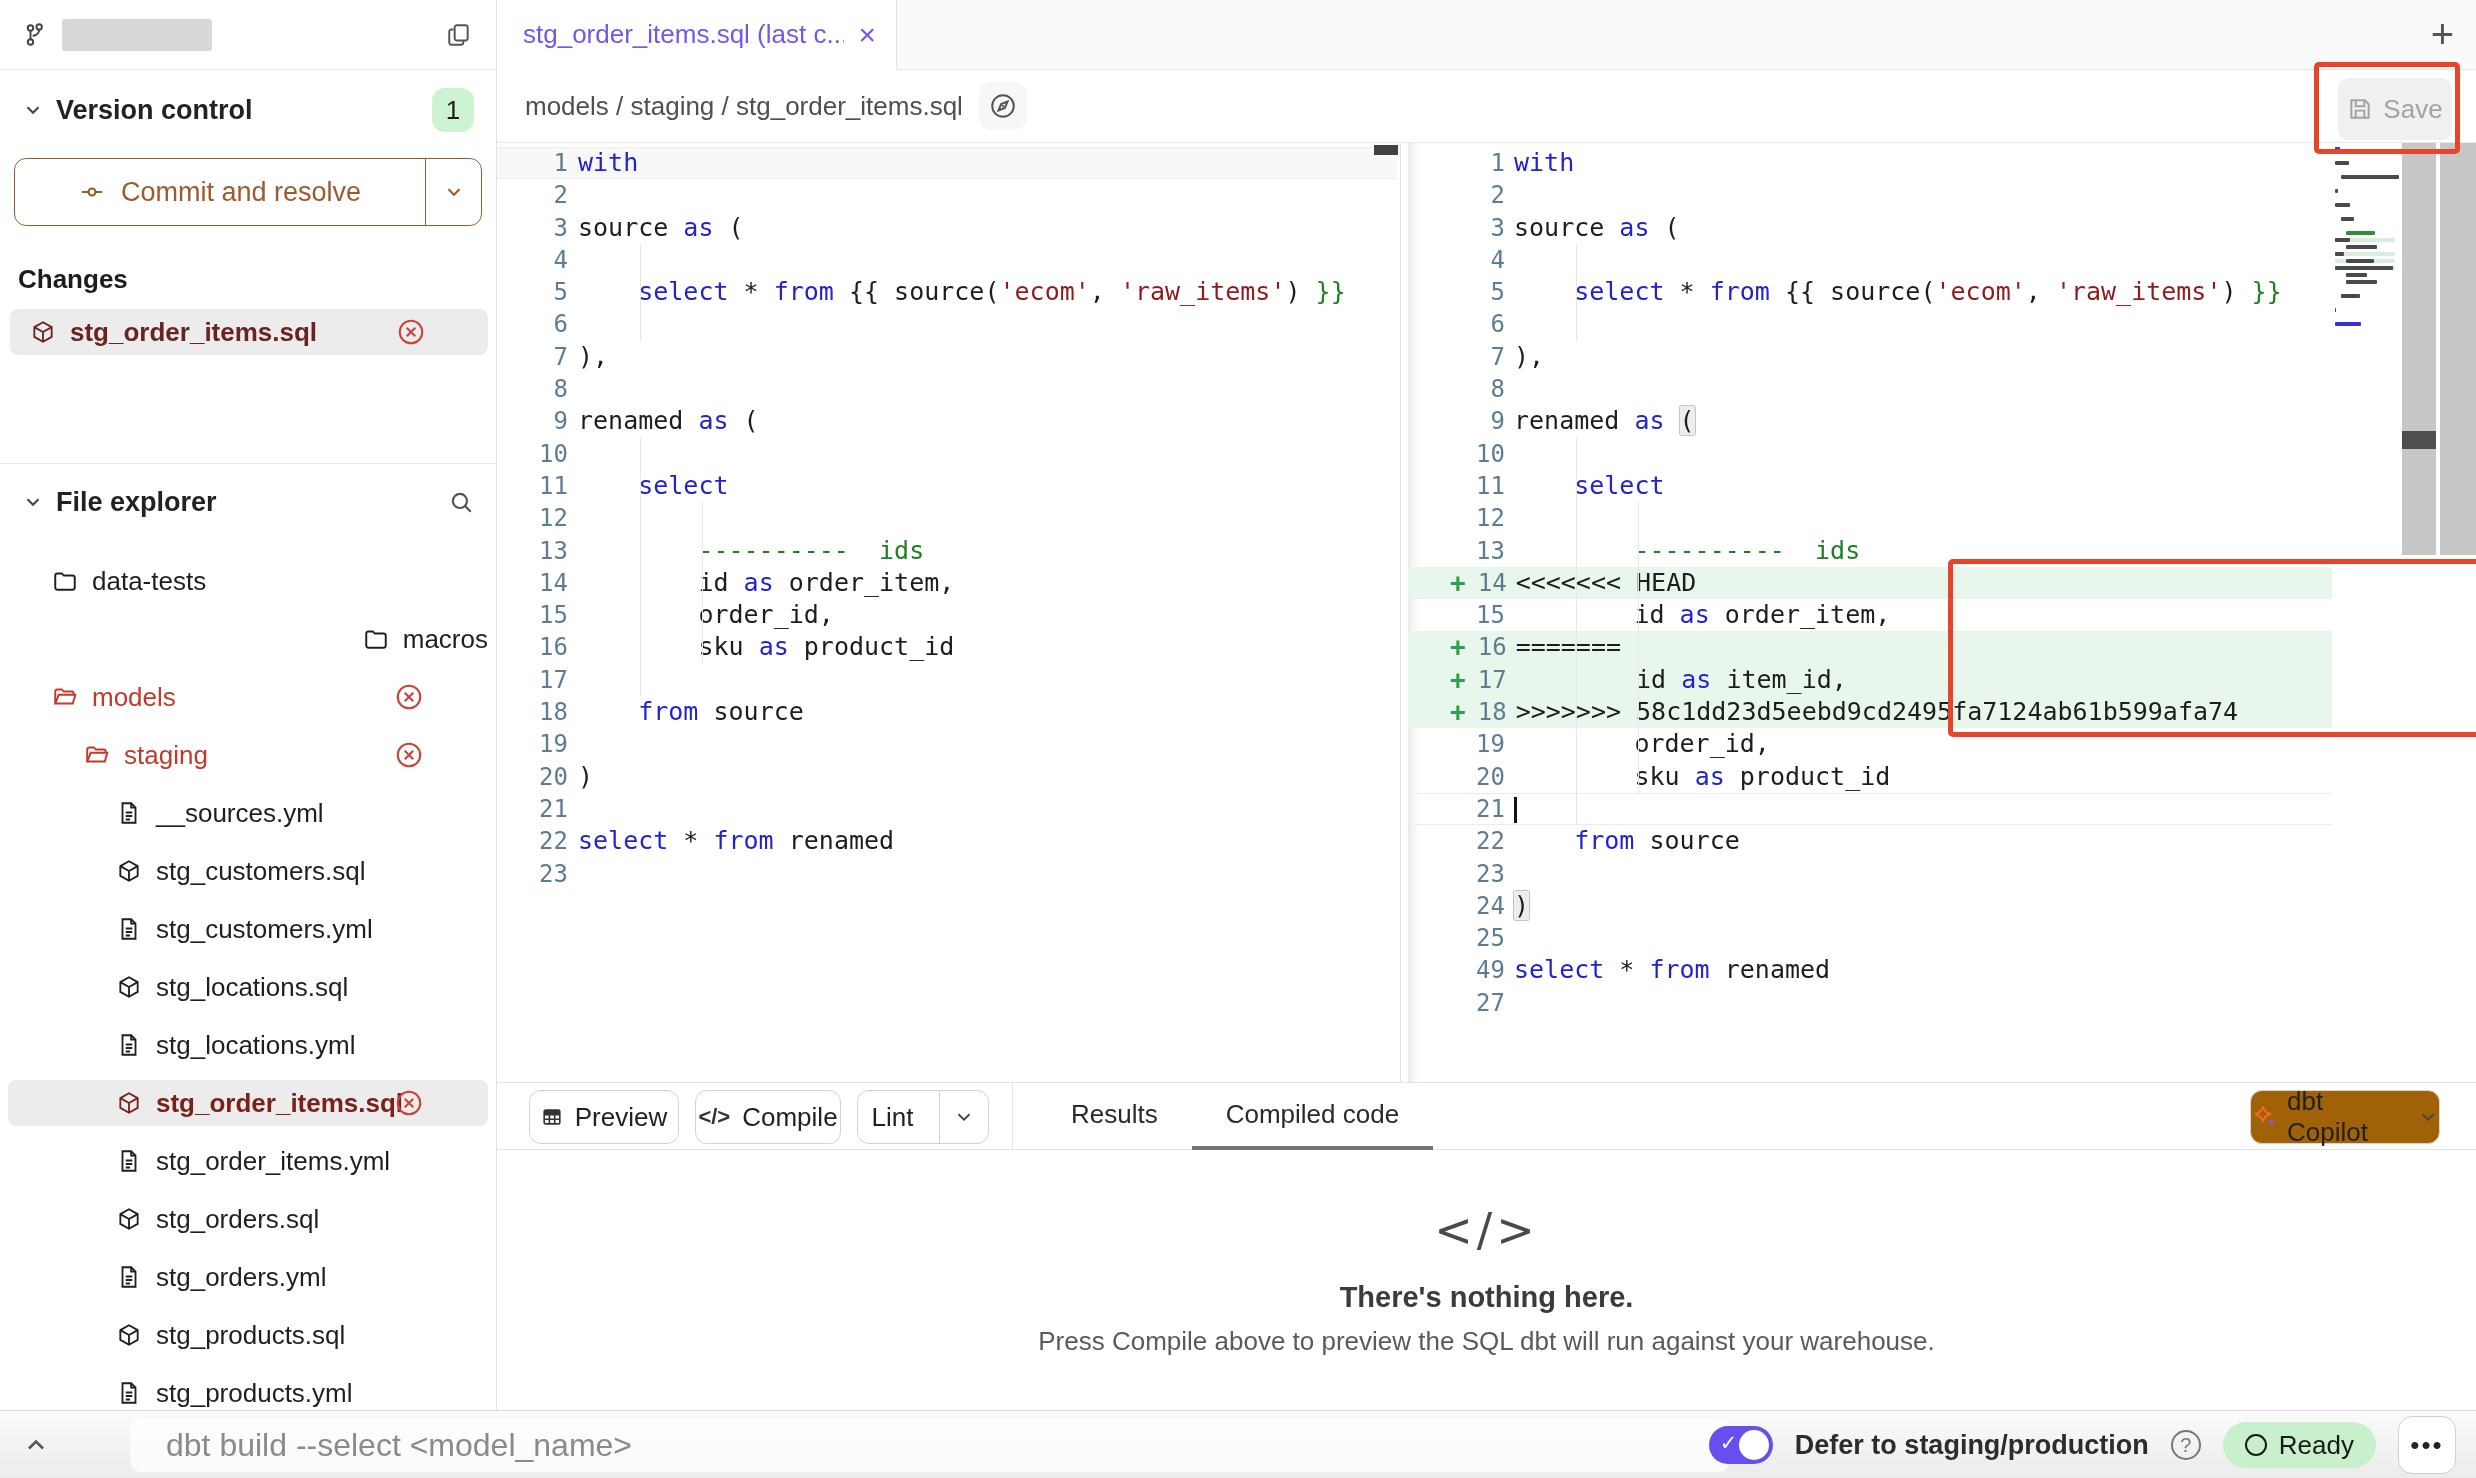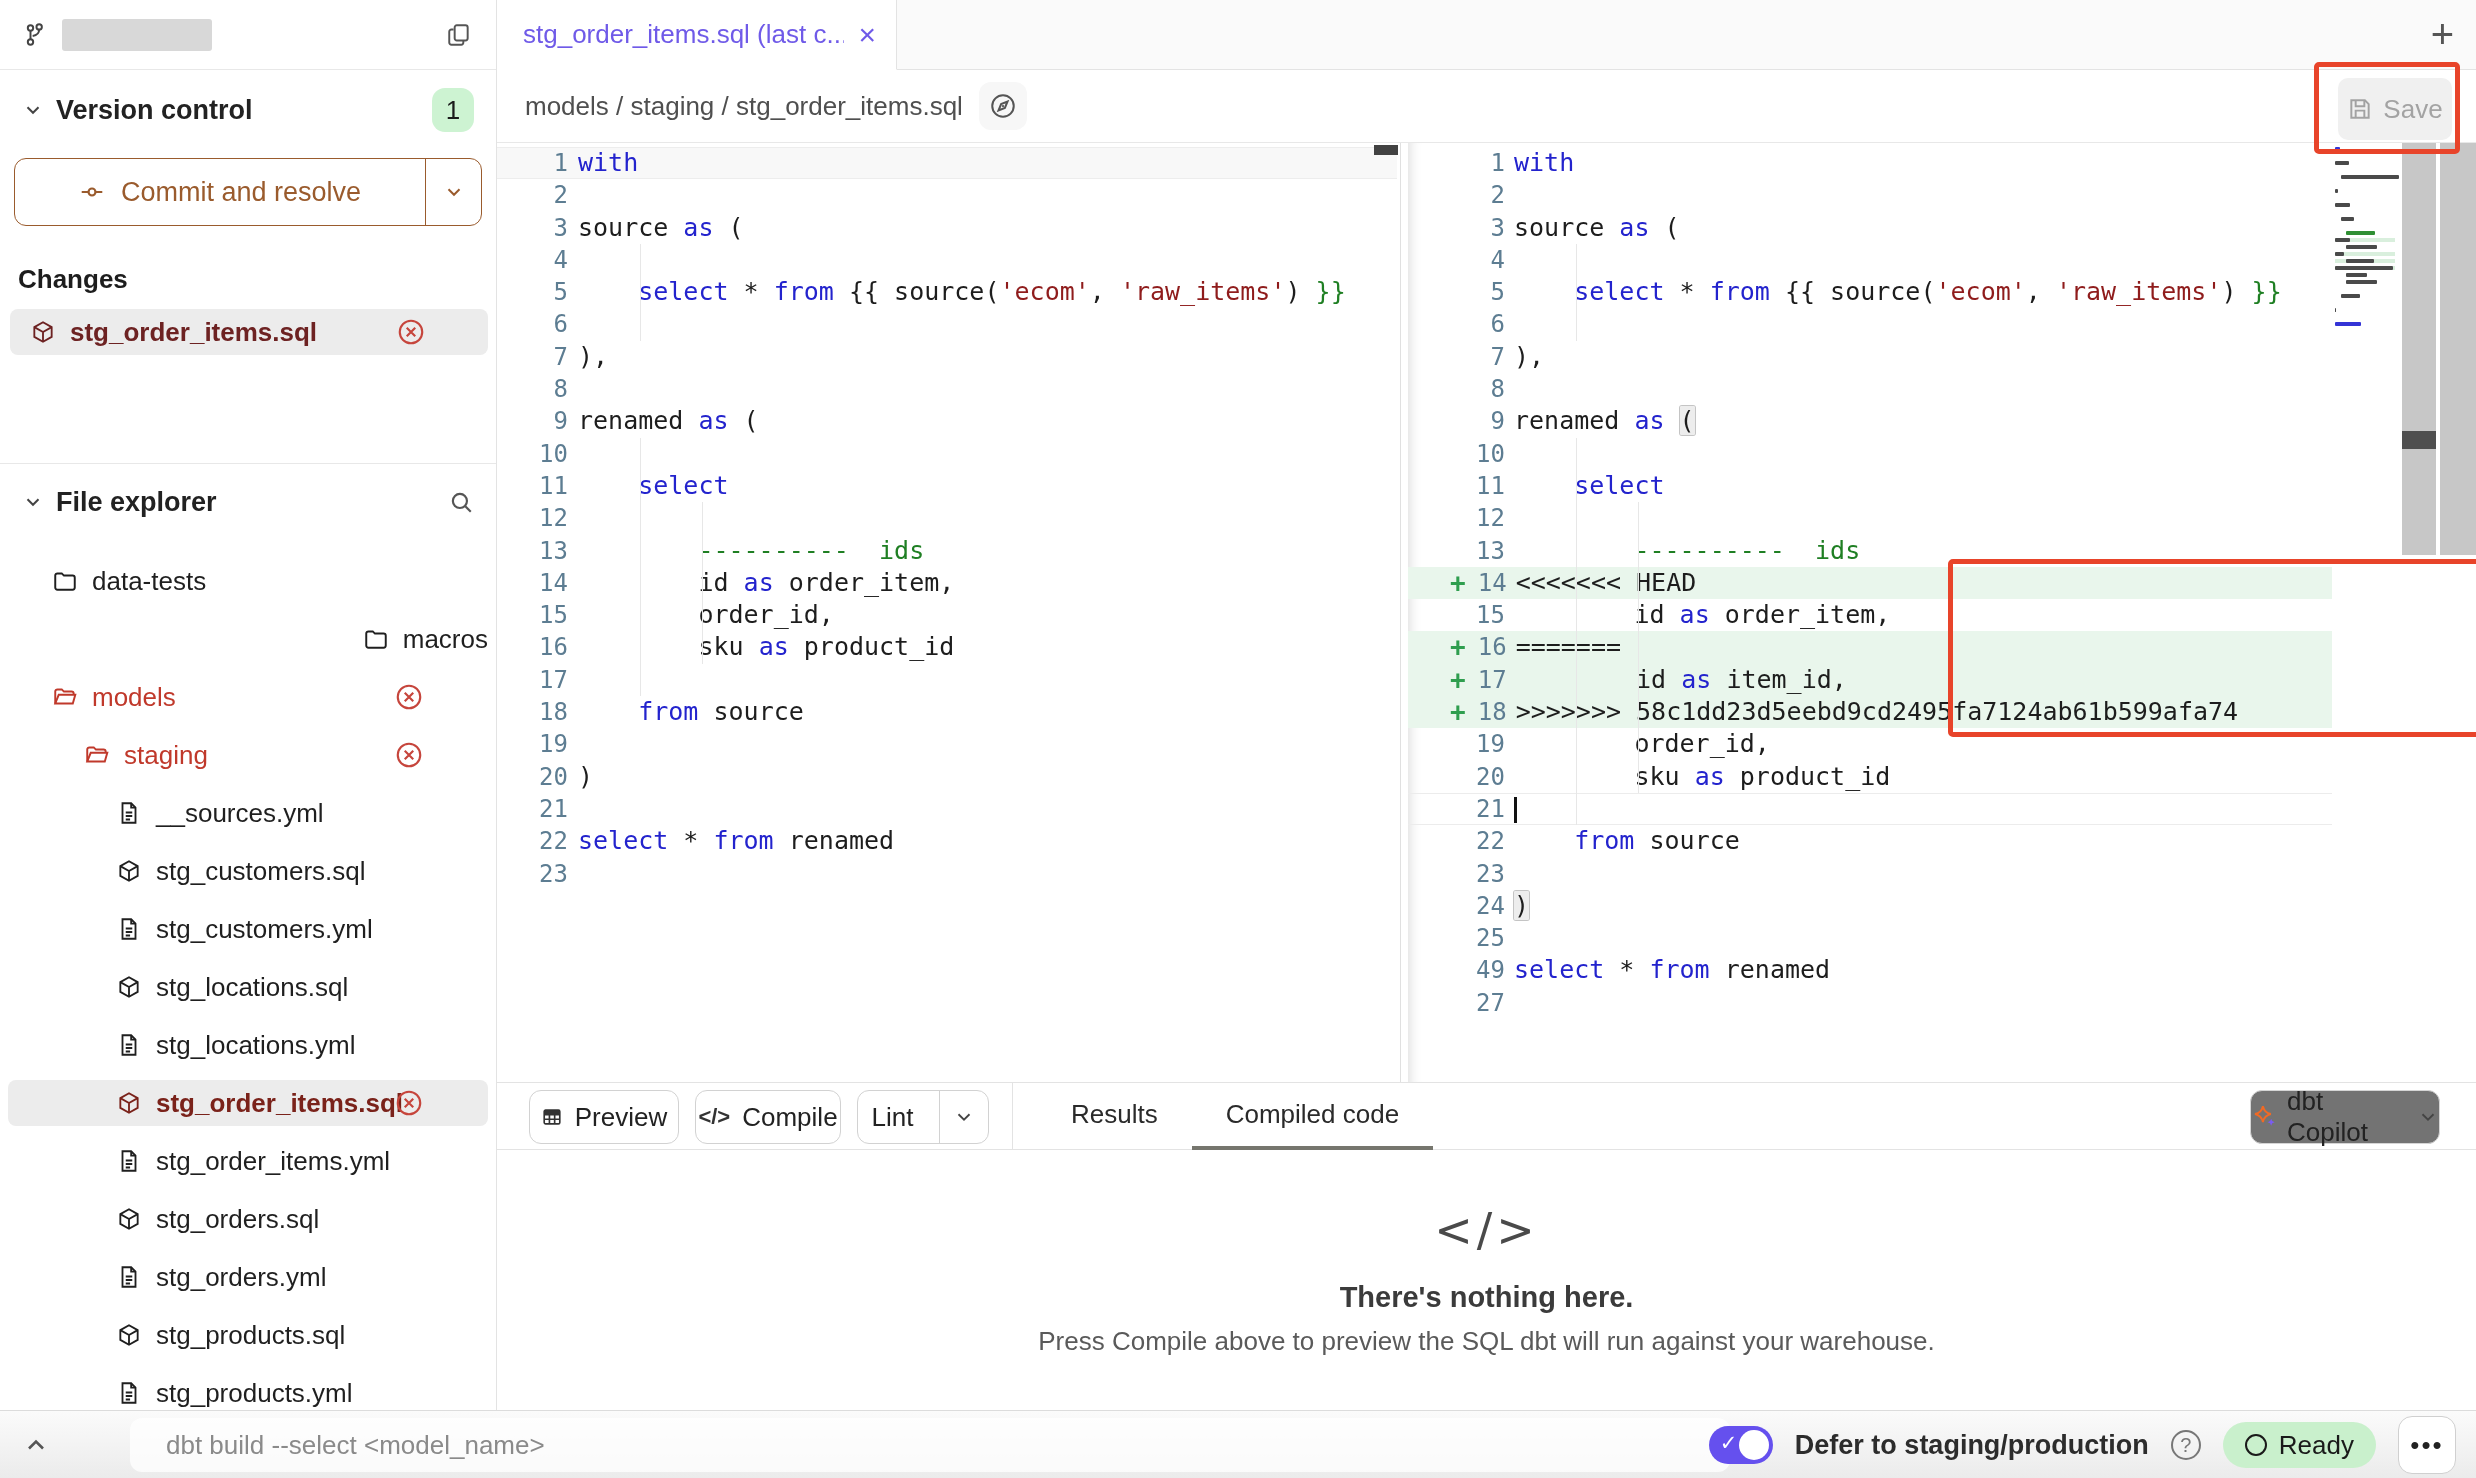--- a/index.html
+++ b/index.html
@@ -98,32 +98,32 @@
   #btn-preview { left:32px; width:150px; }
   #btn-compile { left:198px; width:146px; }
   #btn-lint { left:360px; width:132px; padding:0; }
   #btn-lint .part { height:100%; display:flex; align-items:center; justify-content:center; }
   #btn-lint .txt { width:76px; }
   #btn-lint .chev { width:54px; border-left:1px solid #d2d2d2; color:#444; }
   #tb-divider { position:absolute; left:515px; top:0; width:1px; height:66px; background:#e3e3e3; }
   #tb-tabs { position:absolute; left:540px; top:0; height:67px; display:flex; }
   .tb-tab { padding:0 34px; display:flex; align-items:center; font-size:26px; color:#2a2a2a; cursor:pointer; border-bottom:4px solid transparent; }
   .tb-tab.active { border-bottom-color:#76766e; }
-  #copilot-btn { position:absolute; right:36px; top:7px; height:54px; width:190px; border:1px solid #d5d5d5; border-radius:12px; background:#737373; display:flex; align-items:center; justify-content:center; gap:10px; font-size:26px; color:#222; cursor:pointer; }
+  #copilot-btn { position:absolute; right:36px; top:7px; height:54px; width:190px; border:1px solid #d5d5d5; border-radius:12px; background:#a16207; display:flex; align-items:center; justify-content:center; gap:10px; font-size:26px; color:#222; cursor:pointer; }
 
   
   #results-panel { position:absolute; left:0; top:1150px; width:1979px; height:260px; background:#fff; display:flex; flex-direction:column; align-items:center; justify-content:center; }
   #empty-icon { font-family:"DejaVu Sans",sans-serif; font-size:46px; color:#4a4a4a; letter-spacing:4px; }
   #empty-title { font-size:29px; font-weight:600; color:#3b3b3b; margin-top:24px; }
   #empty-sub { font-size:26px; color:#5a5a5a; margin-top:12px; }
 
   
   #statusbar { position:absolute; left:0; top:1410px; width:2476px; height:68px; background:linear-gradient(#fbfbfb,#ebebeb); border-top:1px solid #dcdcdc; }
   #collapse-btn { position:absolute; left:22px; top:20px; color:#555; cursor:pointer; }
-  #cmd-input { position:absolute; left:130px; top:7px; width:1600px; height:54px; border:none; outline:none; background:rgba(255,255,255,0.75); border-radius:12px; padding-left:36px; font-size:26px; color:#555; font-family:"Liberation Sans",sans-serif; }
+  #cmd-input { position:absolute; left:130px; top:7px; width:1600px; height:54px; border:none; outline:none; background:rgba(255,255,255,0.75); border-radius:12px; padding-left:36px; font-size:32px; color:#555; font-family:"Liberation Sans",sans-serif; }
   #cmd-input::placeholder { color:#8a8a8a; }
   #sb-right { position:absolute; right:20px; top:0; height:68px; display:flex; align-items:center; gap:22px; }
   #defer-toggle { position:relative; width:64px; height:38px; border-radius:19px; background:#6550ee; cursor:pointer; }
   #defer-toggle .knob { position:absolute; right:4px; top:4px; width:30px; height:30px; border-radius:50%; background:#fff; }
   #defer-toggle .check { position:absolute; left:11px; top:5px; color:#fff; font-size:21px; }
   #defer-label { font-size:27px; color:#2c2c2c;font-weight:bold; }
   #help-icon { width:30px; height:30px; border:2px solid #777; border-radius:50%; color:#777; font-size:20px; display:flex; align-items:center; justify-content:center; }
   #ready-pill { height:46px; background:#c9f0cc; border-radius:23px; display:flex; align-items:center; gap:12px; padding:8px 22px; font-size:26px; color:#1a1a1a;text-align:center; }
   #ready-dot { width:22px; height:22px; border:2.5px solid #1a1a1a; border-radius:50%; }
   #menu-btn { width:58px; height:58px; border:1.5px solid #d0d0d0; border-radius:14px; background:#fff; display:flex; align-items:center; justify-content:center; font-size:26px; letter-spacing:2px; color:#222; cursor:pointer; }

